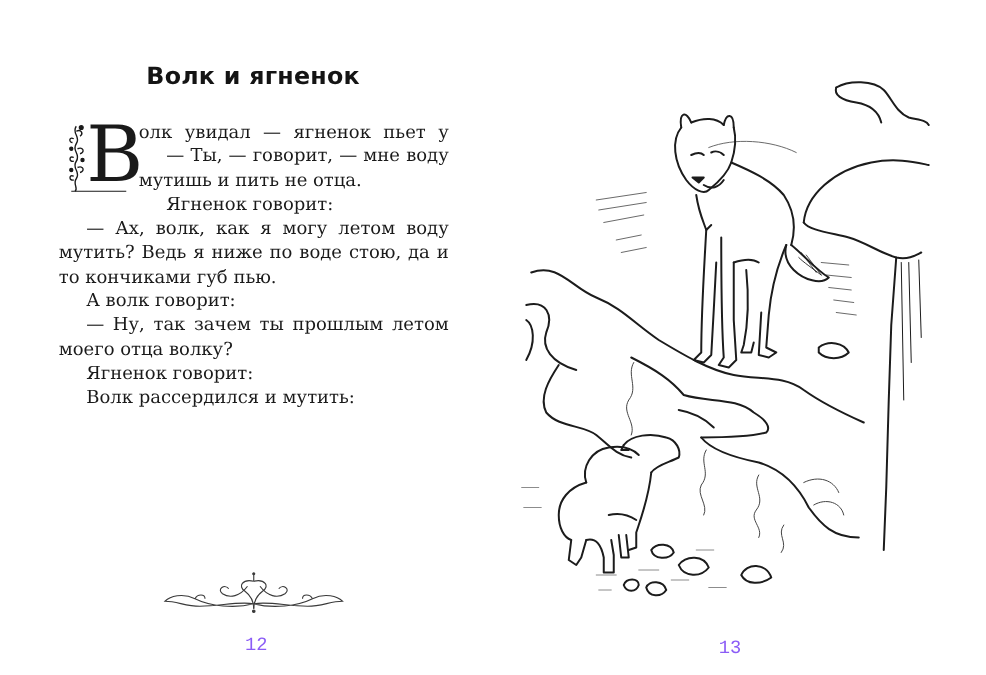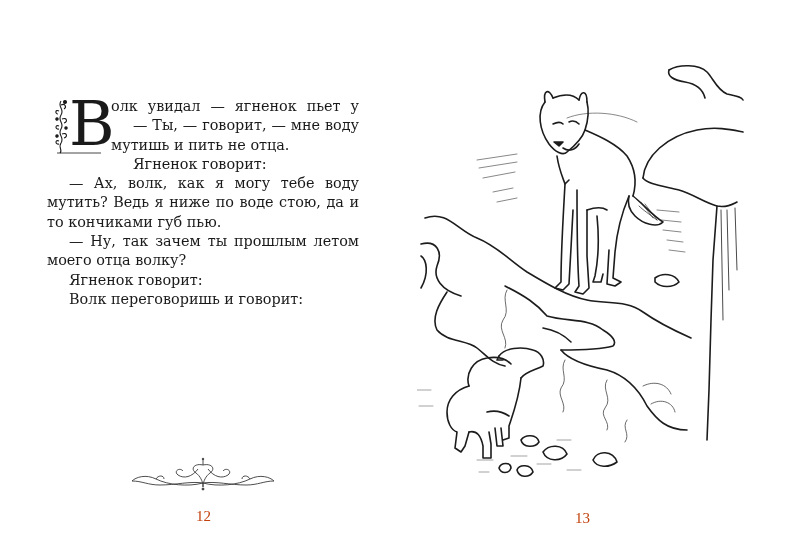--- a/index.html
+++ b/index.html
@@ -70,38 +70,39 @@
       text-align-last: justify;
       display: block;
     }
     .ornament {
       position: absolute;
       left: 128px; top: 457px;
       width: 150px; height: 40px;
     }
     .page-number {
       position: absolute;
-      font-family: Liberation Serif, serif;
+      font-family: Liberation Mono, monospace;
       font-size: 15px;
-      color: #c2410c;
+      color: #8b5cf6;
     }
     .pn-left { left: 196px; top: 508px; }
     .pn-right { left: 180px; top: 510px; text-align: right; }
     .illustration {
       position: absolute;
       left: 22px; top: 60px;
       width: 370px; height: 450px;
     }
   </style>
 </head>
 <body>
 
 <div class="spread">
 
   <div class="page-left">
+    <h1 class="title">Волк и ягненок</h1>
 
     <div class="body-text">
       <div class="dropcap">
         <svg width="50" height="58" viewBox="0 0 50 58">
           <g fill="none" stroke="#1a1a1a" stroke-width="1.1">
             <path d="M6 4 C2 10, 10 12, 6 18 C2 24, 10 26, 6 32 C2 38, 10 40, 6 46 C3 50, 8 54, 5 56"></path>
             <path d="M6 8 C10 6, 12 10, 9 12"></path>
             <path d="M4 14 C0 12, 0 17, 3 17"></path>
             <path d="M7 22 C12 20, 13 25, 9 26"></path>
             <path d="M4 29 C0 27, 0 33, 4 32"></path>
@@ -114,24 +115,25 @@
             <path d="M2 56 L46 56" stroke-width="0.8"></path>
           </g>
         </svg>
         <span class="letter">В</span>
       </div>
       <p class="first">
           <span class="first-line">олк увидал — ягненок пьет у</span>
         </p>
       <p>— Ты, — говорит, — мне воду мутишь и пить не отца.</p>
       <p>Ягненок говорит:</p>
-      <p>— Ах, волк, как я могу тебе воду мутить? Ведь я ниже по воде стою, да и то кончика­ми губ пью.</p>
+      <p>— Ах, волк, как я могу летом воду мутить? Ведь я ниже по воде стою, да и то кончика­ми губ пью.</p>
+      <p>А волк говорит:</p>
       <p>— Ну, так зачем ты прошлым летом мое­го отца волку?</p>
       <p>Ягненок говорит:</p>
-      <p>Волк переговоришь и говорит:</p>
+      <p>Волк рассердился и мутить:</p>
     </div>
 
     <svg class="ornament" viewBox="0 0 150 40">
       <g fill="none" stroke="#3a3a3a" stroke-width="0.9">
         <path d="M75 2 L75 8"></path>
         <circle cx="75" cy="2" r="0.8" fill="#3a3a3a"></circle>
         <path d="M75 8 C66 6, 62 12, 68 16 C72 19, 75 24, 75 30"></path>
         <path d="M75 8 C84 6, 88 12, 82 16 C78 19, 75 24, 75 30"></path>
         <path d="M70 12 C64 20, 56 22, 50 18 C45 14, 52 10, 55 14"></path>
         <path d="M80 12 C86 20, 94 22, 100 18 C105 14, 98 10, 95 14"></path>

